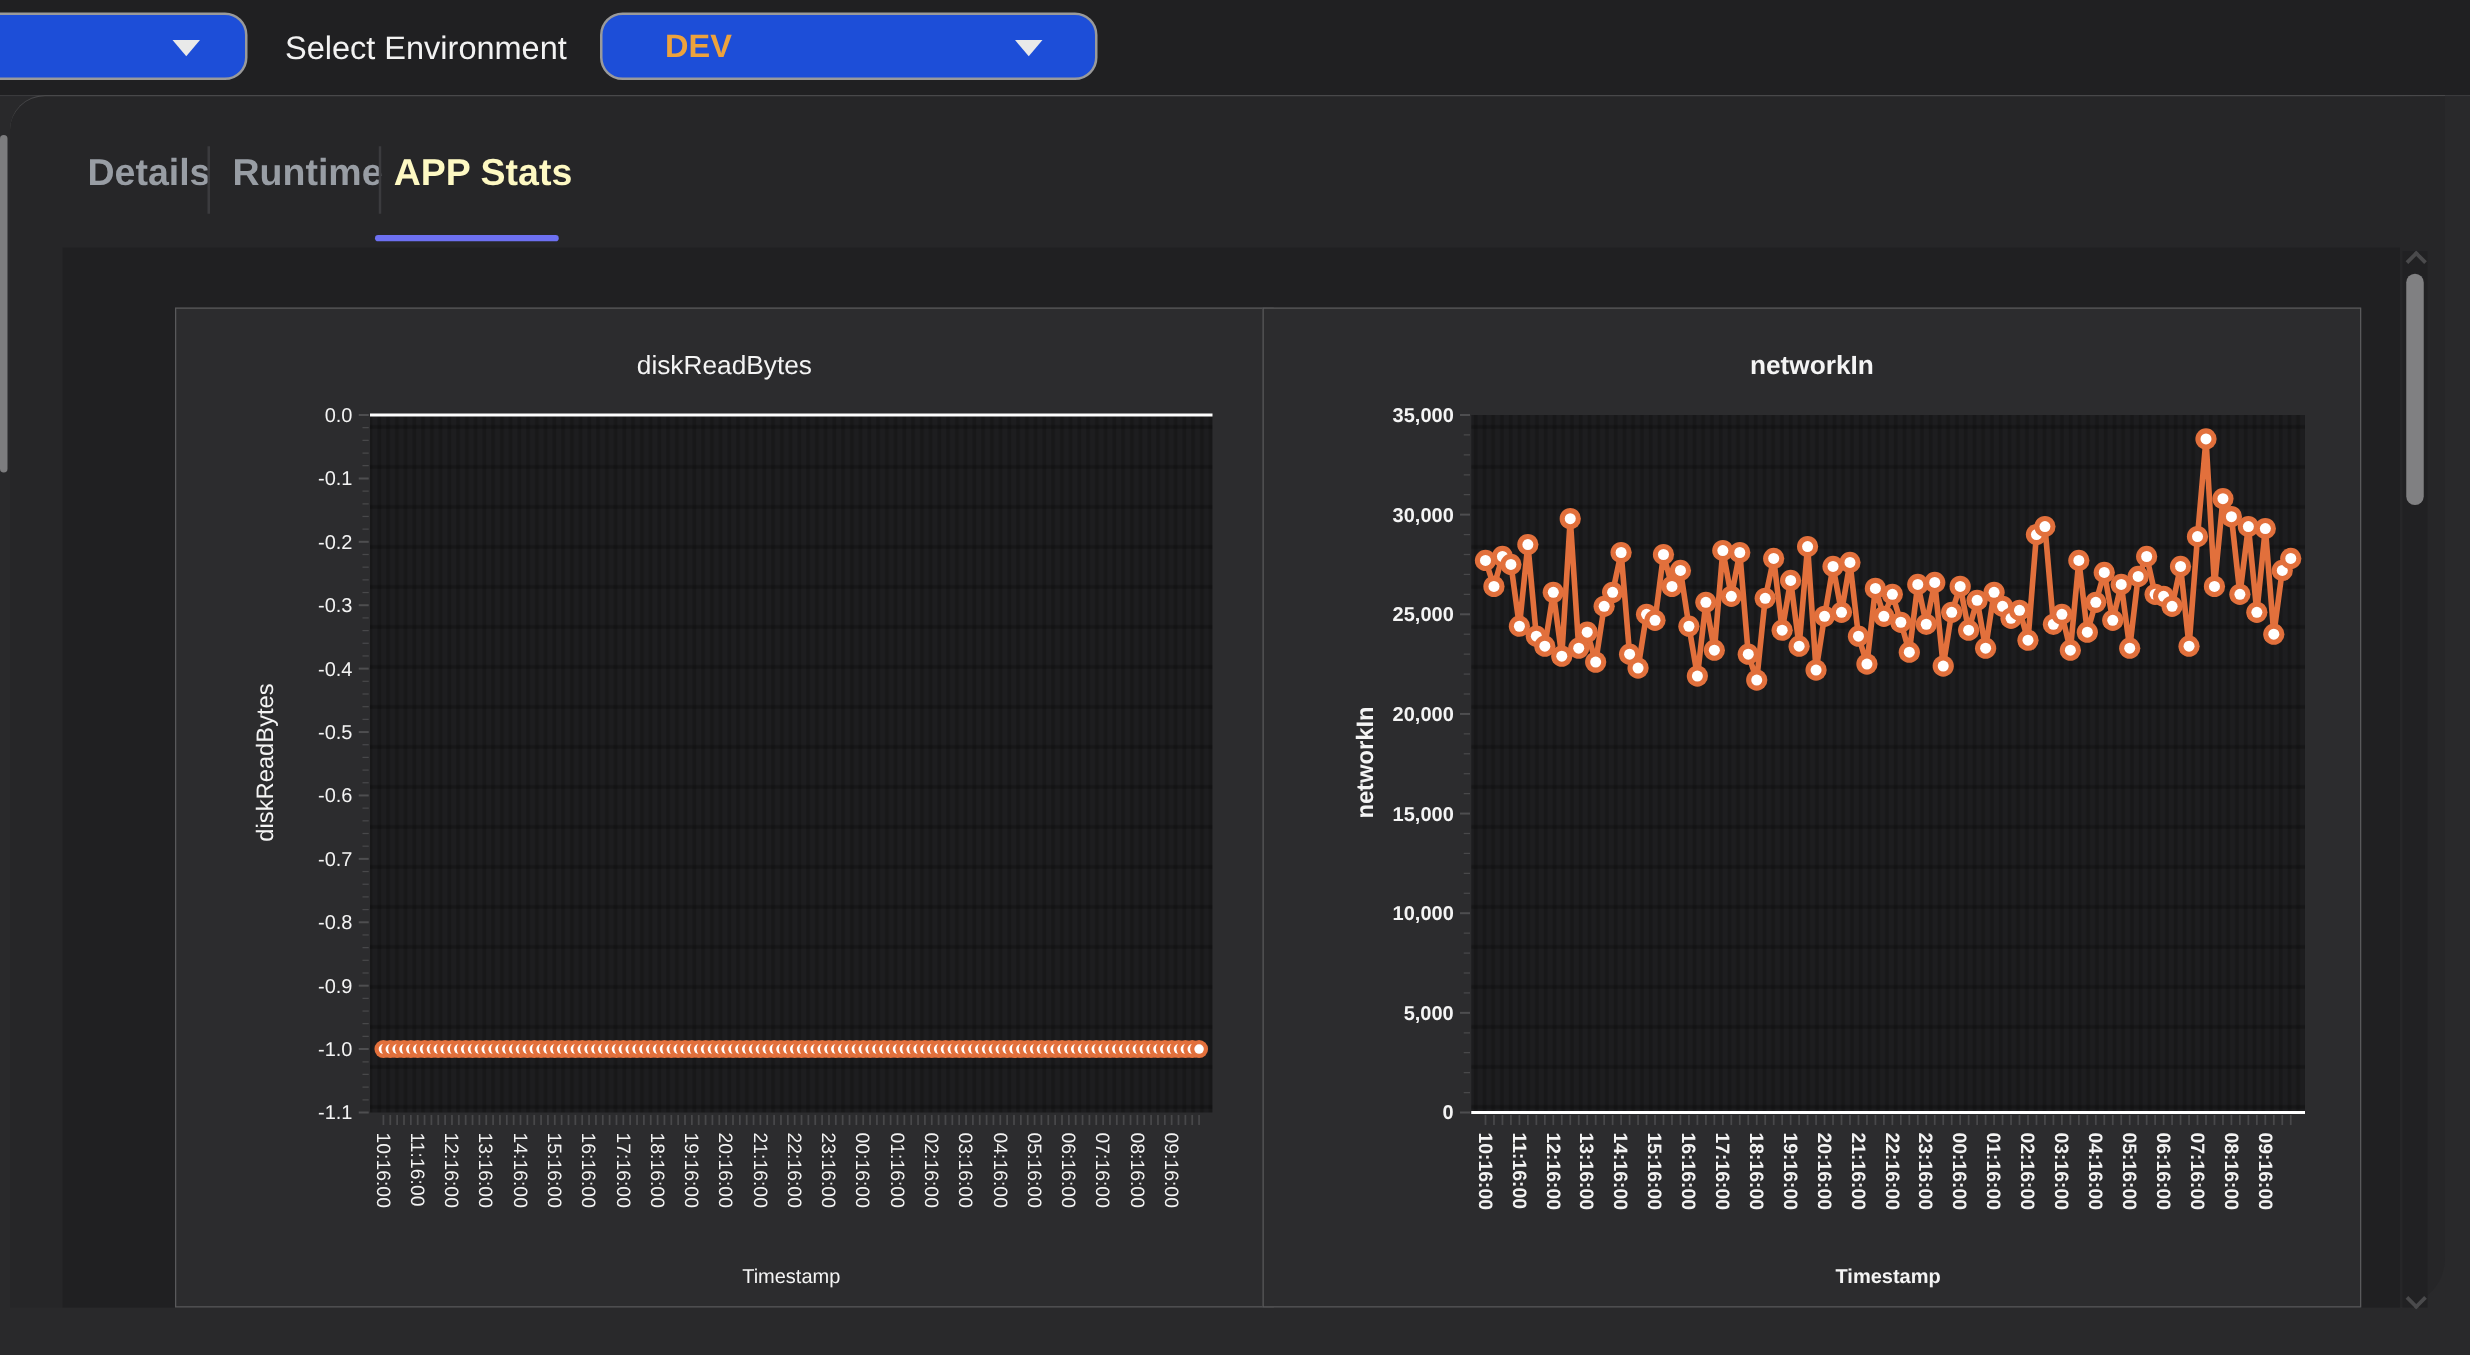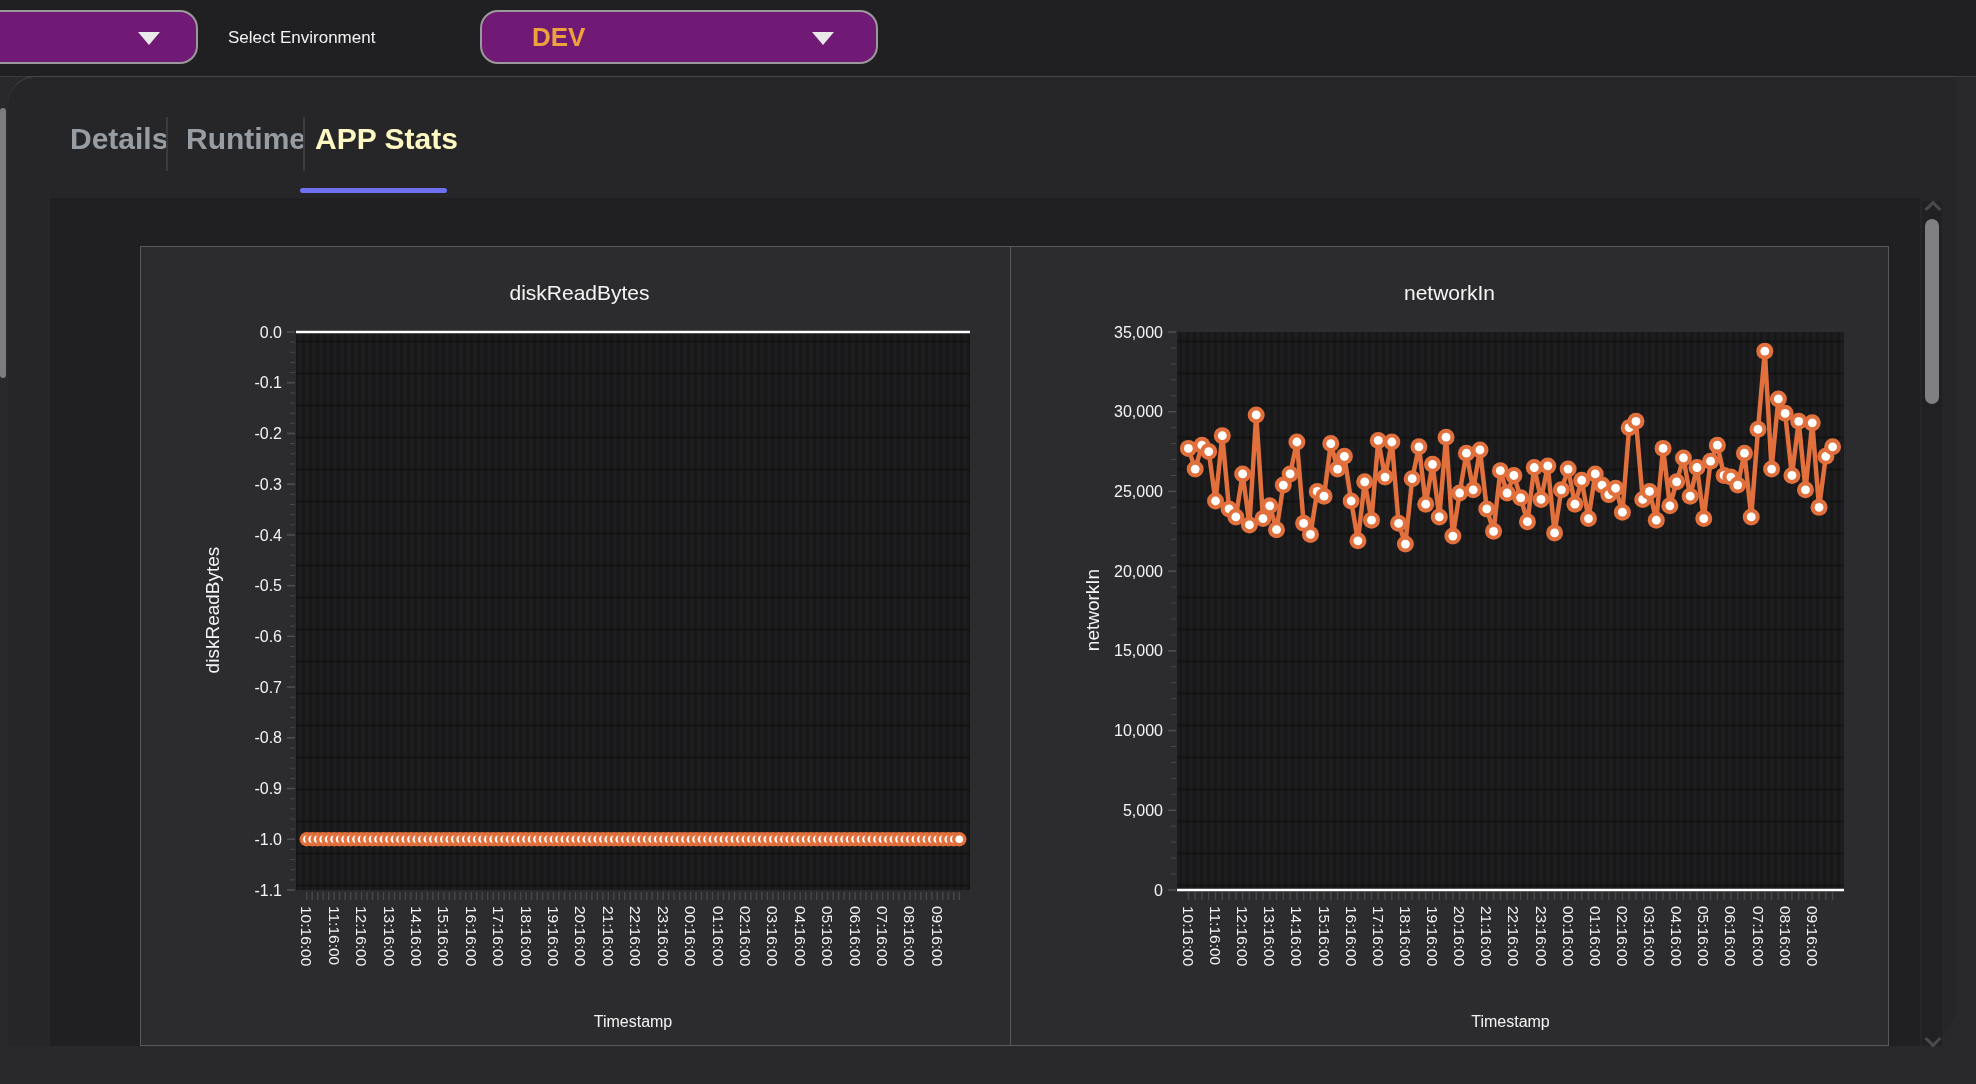--- a/index.html
+++ b/index.html
@@ -2,29 +2,29 @@
 <html><head>
 <meta charset="utf-8">
 <style>
   html,body{margin:0;padding:0;background:#29292b;}
   body{position:relative;width:1976px;height:1084px;overflow:hidden;
        font-family:"Liberation Sans", sans-serif;color:#f2f2f2;}
 
   
   .header{position:absolute;left:0;top:0;width:1976px;height:76px;
           background:#202022;border-bottom:1px solid #3a3a3c;}
-  .select{position:absolute;top:10px;height:54px;background:#701a75;
+  .select{position:absolute;top:10px;height:54px;background:#1d4ed8;
           border:2px solid #9a9a9a;border-radius:18px;box-sizing:border-box;cursor:pointer;}
   .select .caret{position:absolute;top:50%;margin-top:-5px;width:0;height:0;
           border-left:11px solid transparent;border-right:11px solid transparent;
           border-top:13px solid #e9e9e9;}
   .left-select{left:-46px;width:244px;}
   .left-select .caret{right:36px;}
   .env-label{position:absolute;left:228px;top:0;height:76px;line-height:76px;
-          font-size:17px;color:#f2f2f2;}
+          font-size:26px;color:#f2f2f2;}
   .dev-select{left:480px;width:398px;}
   .dev-value{position:absolute;left:50px;top:50%;transform:translateY(-50%);
           font-size:26px;font-weight:bold;color:#eda23c;}
   .dev-select .caret{right:42px;}
 
   
   .panel{position:absolute;left:8px;top:76px;width:1948px;height:969px;
          background:#262628;border-top:1px solid #48484a;
          border-radius:28px 0 0 0;border-bottom-right-radius:40px;}
 
@@ -35,21 +35,21 @@
   .tab-divider{position:absolute;top:40px;width:2px;height:54px;background:#3b3b3e;}
   .tab-underline{position:absolute;top:111px;height:5px;border-radius:3px;background:#6d70f1;}
 
   
   .content{position:absolute;left:42px;top:121px;width:1870px;height:848px;
            background:#202022;}
 
   .card{position:absolute;top:48px;width:879px;height:800px;background:#2c2c2e;
         border:1px solid #59595b;box-sizing:border-box;}
   .card-left{left:46px;margin-left:44px;}
-  .card-right{left:960px;}
+  .card-right{left:960px;font-weight:bold;}
   .chart-title{position:absolute;left:0;top:34px;width:100%;text-align:center;
         font-size:21px;color:#f4f4f4;}
   .y-title{position:absolute;width:220px;text-align:center;font-size:19px;color:#f4f4f4;
         transform:rotate(-90deg);}
   .x-title{position:absolute;top:766px;text-align:center;font-size:16px;color:#f4f4f4;}
   .chart-svg{position:absolute;left:0;top:0;}
 
   
   .v-track{position:absolute;left:1914px;top:124px;width:20px;height:845px;background:#212123;}
   .v-thumb{position:absolute;left:3px;top:18px;width:14px;height:185px;background:#808082;

